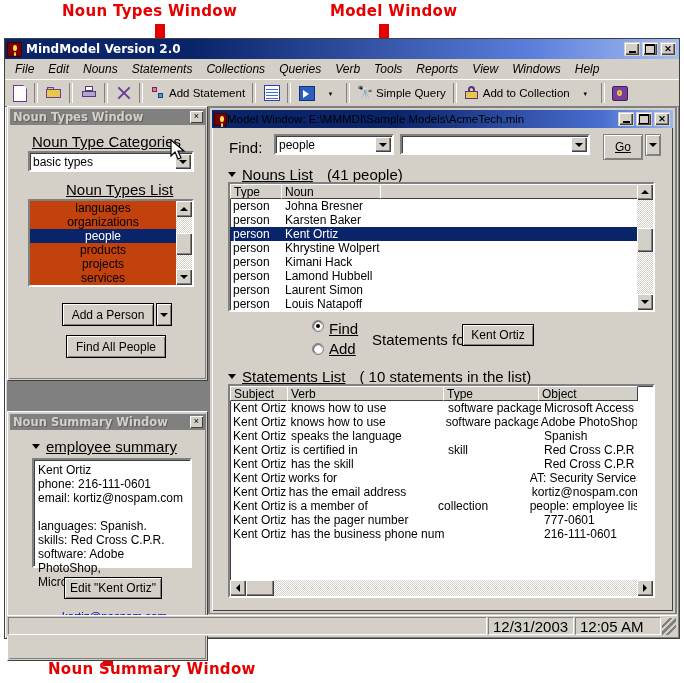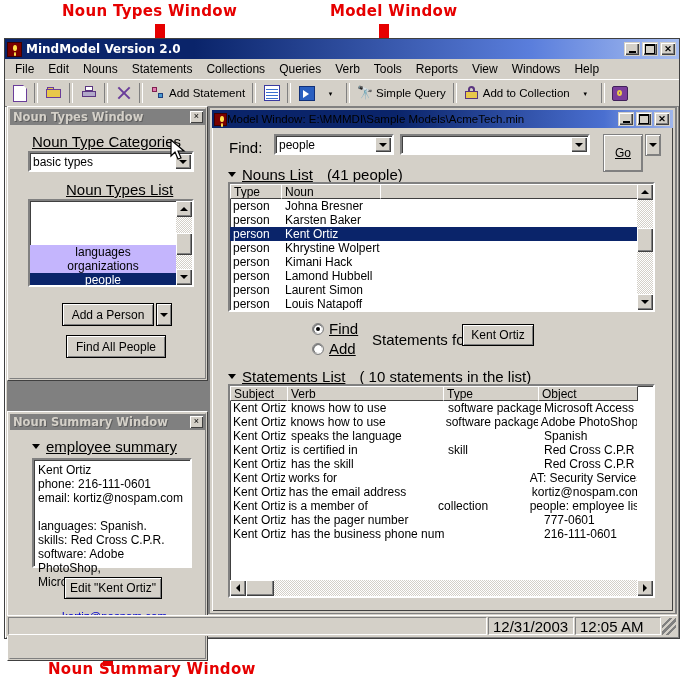--- a/index.html
+++ b/index.html
@@ -102,20 +102,21 @@
     height: 19px;
     display: flex; align-items: center;
     background: #d4d0c8;
     font-size: 12px;
     padding-left: 3px;
     border-bottom: 1px solid #d4d0c8;
   }
   .menubar .mi {
     padding: 2px 7px; color: #000; white-space: nowrap;
     font-family: "Liberation Sans", sans-serif;
+    font-style: italic;
   }
   
   .toolbar {
     height: 26px;
     display: flex; align-items: center;
     background: #d4d0c8;
     border-top: 1px solid #ffffff;
     border-bottom: 1px solid #808080;
     padding-left: 2px;
     gap: 1px;
@@ -261,21 +262,21 @@
     box-shadow: inset 1px 1px 0 #ffffff, inset -1px -1px 0 #808080;
     font-size: 12px; color: #000;
     display: flex; align-items: center; justify-content: center;
     box-sizing: border-box;
     font-family: "Liberation Sans", sans-serif;
   }
   .btn.flat { border: 1px solid #808080; box-shadow: inset 1px 1px 0 #ffffff, inset -1px -1px 0 #808080; }
 
   
   .listbox { position: relative; overflow: hidden; }
-  .lb-items { position: absolute; left:0; top:0; right:16px; bottom:0; background:#c4b5fd;margin-top:44px; }
+  .lb-items { position: absolute; left:0; top:0; right:16px; bottom:0; background:#c2410c; }
   .lb-row { font-size: 12px; color:#000; height: 14px; line-height: 14px; text-align:center; }
   .lb-row.sel { background: #0a246a; color: #ffffff; }
 
   .vscroll {
     position: absolute; right: 0; top: 0; bottom: 0; width: 16px;
     background: repeating-conic-gradient(#ffffff 0 25%, #d4d0c8 0 50%) 0 0/2px 2px;
   }
   .hscroll {
     position: absolute; left: 0; right: 0; bottom: 0; height: 16px;
     background: repeating-conic-gradient(#ffffff 0 25%, #d4d0c8 0 50%) 0 0/2px 2px;
@@ -575,21 +576,21 @@
               </div>
           </div>
 
           <div class="combo" style="position:absolute; left:188px; top:6px; width:190px; height:21px;">
             <div class="ctext"></div>
             <div class="cbtn">
                 <div class="arrow-dn"></div>
               </div>
           </div>
 
-          <div class="btn flat" style="position:absolute; left:391px; top:6px; width:40px; height:38px;">
+          <div class="btn flat" style="position:absolute; left:391px; top:6px; width:40px; height:26px;">
             <span style="text-decoration:underline;">Go</span>
           </div>
           <div class="btn flat" style="position:absolute; left:433px; top:6px; width:16px; height:22px;">
               <div class="arrow-dn"></div>
             </div>
         </div>
 
         <div style="position:absolute; left:16px; top:56px; display:flex; align-items:center; gap:6px;">
           <span class="triangle-dn"></span>
           <span class="lbl lbl-u">Nouns List</span>
@@ -643,21 +644,21 @@
                 <div class="arrow-up-s"></div>
               </div>
             <div class="sb-thumb" style="top:44px; left:0; width:16px; height:24px;"></div>
             <div class="sb-arrow" style="bottom:0;">
                 <div class="arrow-dn"></div>
               </div>
           </div>
         </div>
 
         <div style="position:absolute; left:100px; top:208px; width:330px; height:46px;">
-          <div style="position:absolute; left:0; top:2px; display:flex; align-items:center; gap:5px;">
+          <div style="position:absolute; left:0; top:2px; display:flex; gap:5px;">
             <span class="radio on"></span>
             <span class="lbl lbl-u">Find</span>
           </div>
           <div style="position:absolute; left:0; top:22px; display:flex; align-items:center; gap:5px;">
             <span class="radio"></span>
             <span class="lbl lbl-u">Add</span>
           </div>
           <div class="lbl" style="position:absolute; left:60px; top:13px;">Statements for</div>
           <div class="btn" style="position:absolute; left:150px; top:6px; width:72px; height:22px;">Kent Ortiz</div>
         </div>

